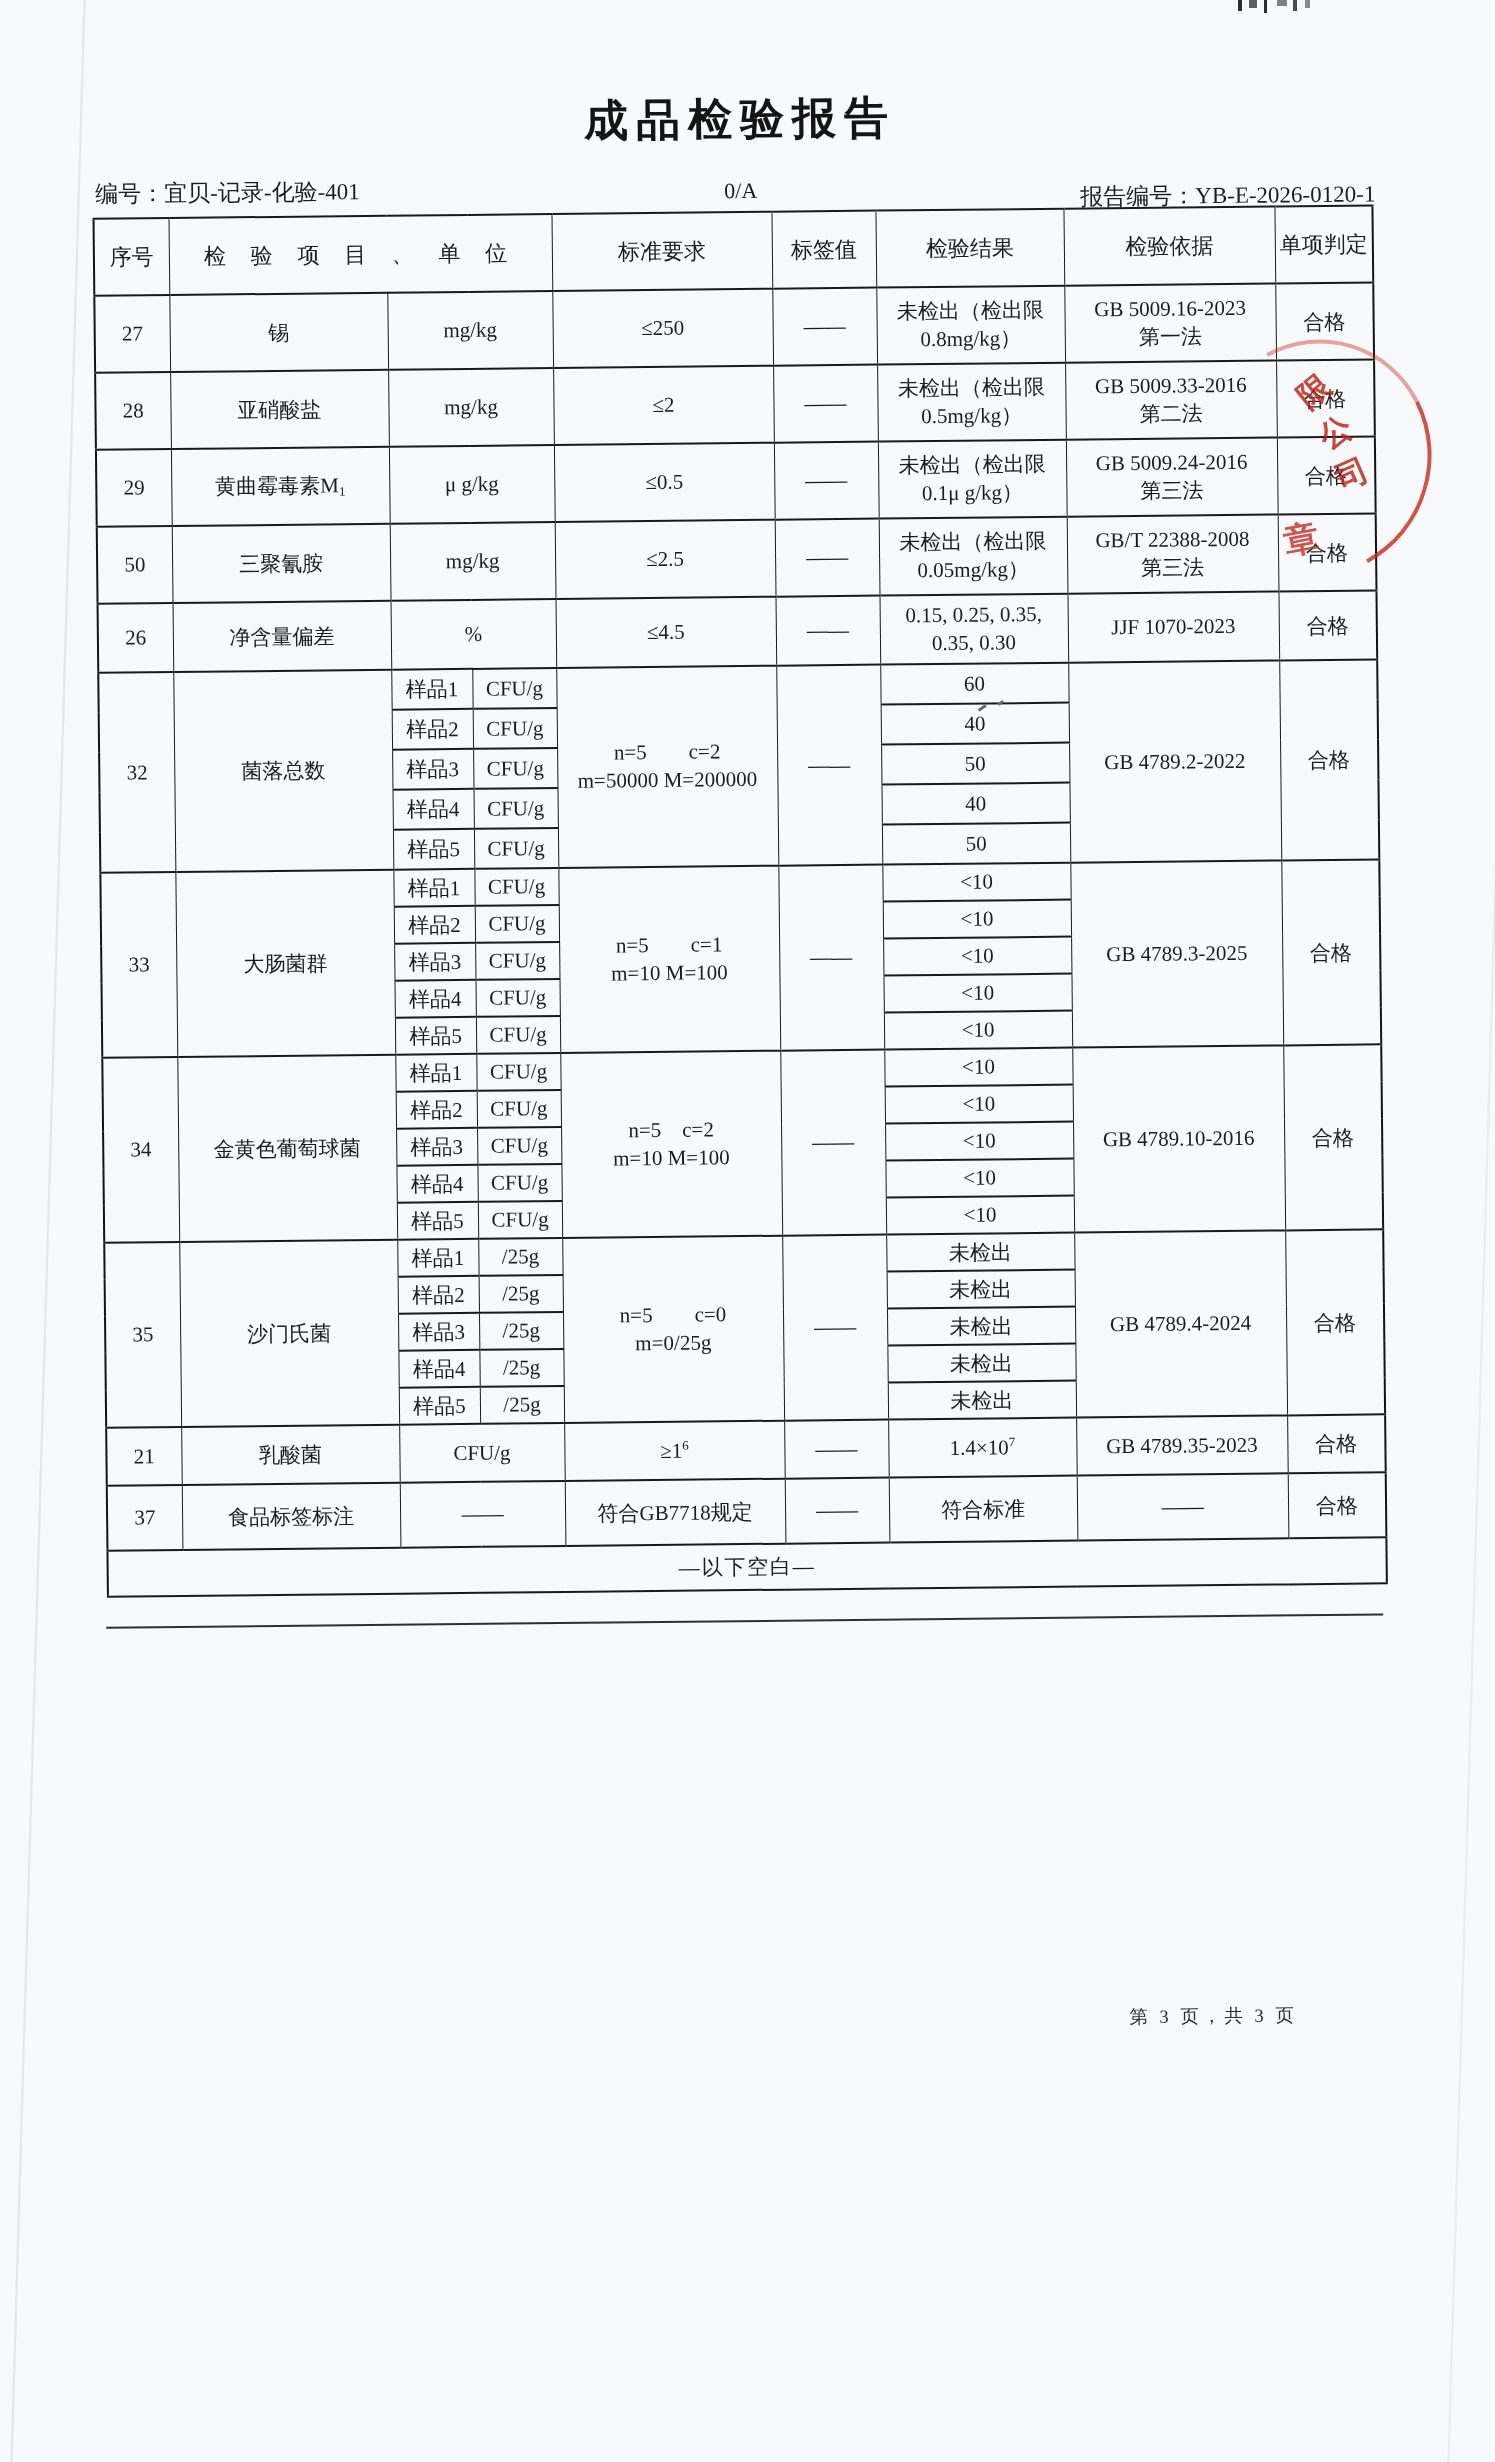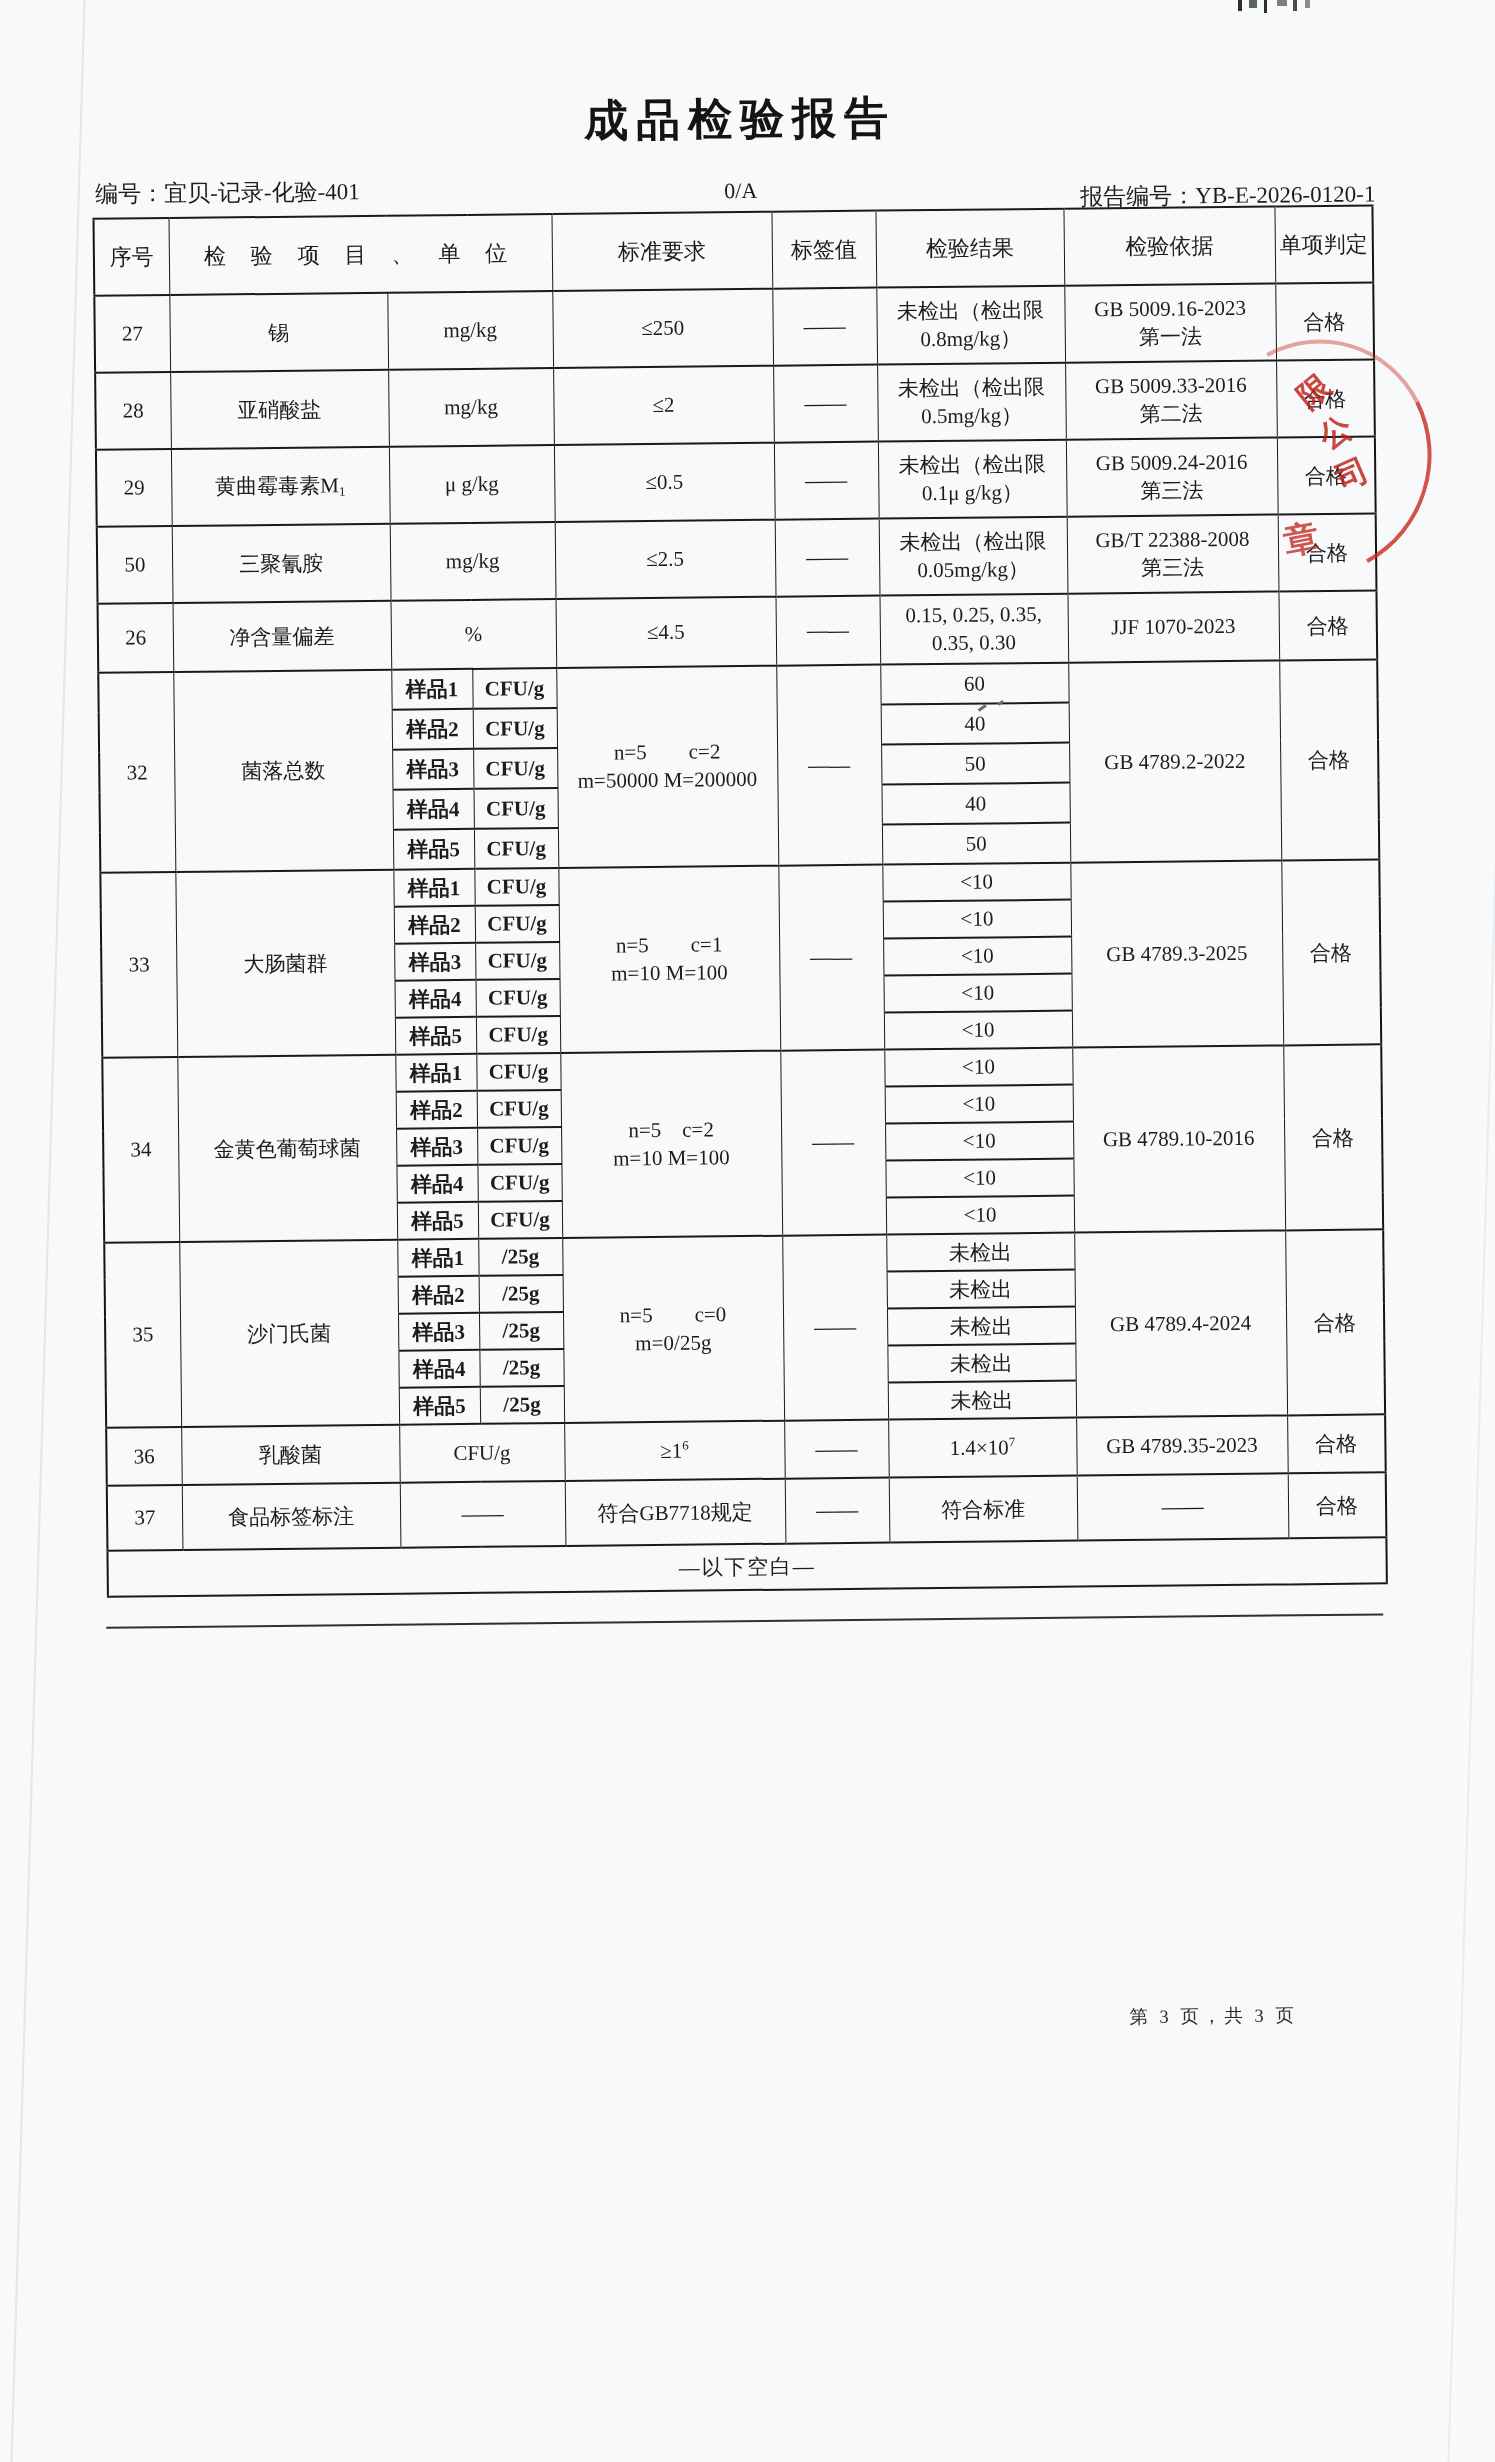--- a/index.html
+++ b/index.html
@@ -27,21 +27,21 @@
   #meta-rep{right:113px;top:185px;}
   
   #tbl{position:absolute;left:99px;top:211px;width:1280px;
        border-collapse:collapse;table-layout:fixed;border:2.6px solid #141414;}
   #tbl td{border:1.8px solid #1a1a1a;border-top-width:2.6px;border-bottom-width:2.6px;
           text-align:center;vertical-align:middle;padding:0;font-size:21px;
           overflow:hidden;white-space:nowrap;}
   #tbl tr.hdr td{font-size:22px;}
   .ls{letter-spacing:9.7px;}
   .l2 div{line-height:1.32;}
-  .samp{font-size:19.3px;font-weight:bold;}
+  .samp{font-size:19.3px;}
   sub{font-size:13px;vertical-align:-3.5px;}
   sup{font-size:13px;vertical-align:8px;}
   .blankcell{letter-spacing:1.8px;}
   #tbl-underline{position:absolute;left:98px;top:1620px;width:1277px;height:1.8px;background:#2f2f2f;}
   
   .stamp-arc{position:absolute;left:1207px;top:345px;width:220px;height:230px;
              border:4.4px solid transparent;
              border-right-color:rgba(199,38,26,.78);
              border-top-color:rgba(199,38,26,.4);
              border-radius:50%;transform:rotate(18deg);}
@@ -315,21 +315,21 @@
         <td class="samp">/25g</td>
         <td>未检出</td>
       </tr>
       <tr style="height:37px">
         <td class="samp">样品5</td>
         <td class="samp">/25g</td>
         <td>未检出</td>
       </tr>
 
       <tr style="height:58px">
-        <td>36</td>
+        <td>21</td>
         <td>乳酸菌</td>
         <td colspan="2">CFU/g</td>
         <td>
           <span>≥1</span><sup>6</sup>
         </td>
         <td>——</td>
         <td>
           <span>1.4×10</span><sup>7</sup>
         </td>
         <td>GB 4789.35-2023</td>

